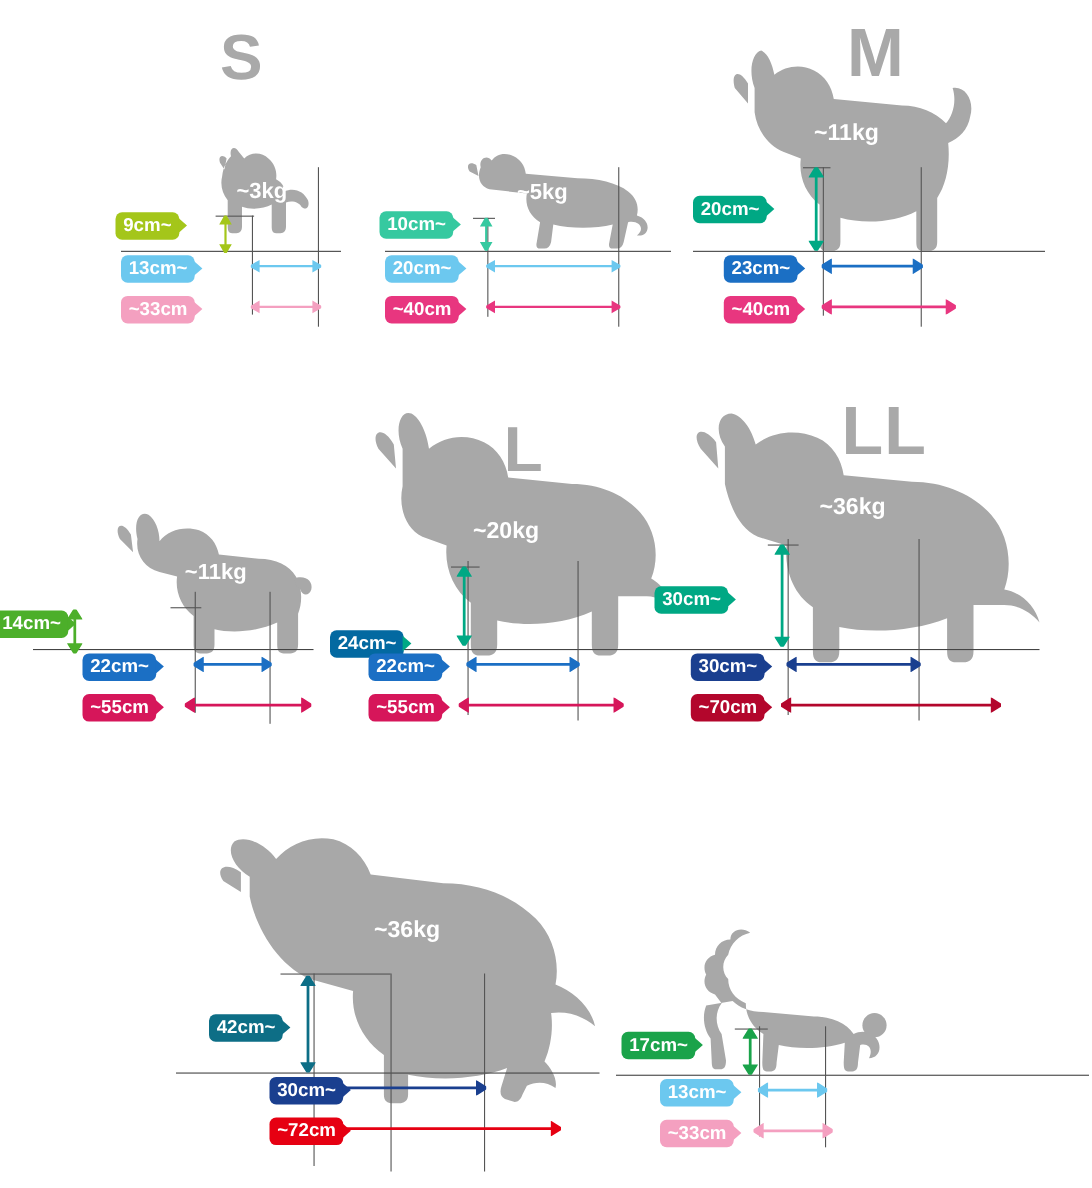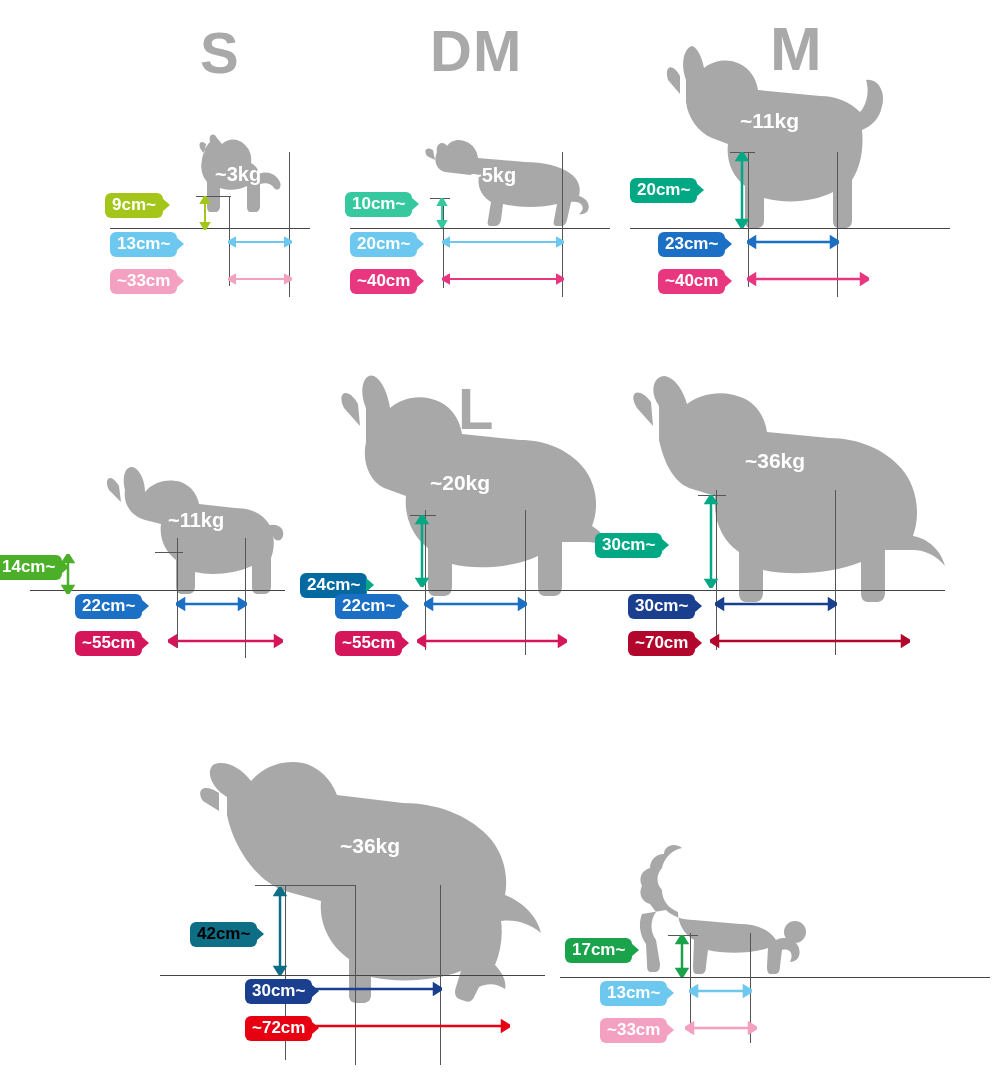--- a/index.html
+++ b/index.html
@@ -134,21 +134,20 @@
             <polygon points="64,7 57,3 57,11"></polygon>
           </g>
         </svg>
     </div>
     <div class="tag pointer" style="left:110px;top:269px;font-size:17px;color:#f4a0c0;background:#f4a0c0;">
       <span style="color:#fff;">~33cm</span>
     </div>
   </div>
 
   <div class="size-group" style="left:330px;top:0;width:330px;height:320px;">
-    <div class="size-letter" style="left:100px;top:22px;font-size:58px;">DM</div>
 
     <div class="dog-silhouette" style="left:85px;top:130px;">
       <svg width="180" height="100" viewBox="0 0 180 100">
         <path fill="#a8a8a8" d="M22 22 C20 14 28 10 32 16 C36 10 44 8 52 12 C58 15 62 20 63 28 L110 32 C128 32 146 36 156 44 C164 50 166 58 164 66 C178 70 176 86 164 84 C172 78 166 70 156 72 L152 90 C151 94 149 96 146 96 L142 96 C139 96 138 94 139 90 L142 74 C126 78 104 78 88 74 L86 90 C85 94 83 96 80 96 L76 96 C73 96 72 94 73 90 L76 72 C66 66 62 56 64 46 L30 42 C22 40 18 32 22 22 Z M18 20 C12 16 8 20 12 26 L20 30 Z"></path>
       </svg>
     </div>
 
     <div class="weight-label" style="left:140px;top:165px;font-size:20px;">~5kg</div>
 
     <div class="ground-line" style="left:20px;top:228px;width:260px;"></div>
@@ -358,20 +357,21 @@
             <polygon points="150,7 142,2 142,12"></polygon>
           </g>
         </svg>
     </div>
     <div class="tag pointer" style="left:45px;top:281px;font-size:17px;color:#d6165a;background:#d6165a;">
       <span style="color:#fff;">~55cm</span>
     </div>
   </div>
 
   <div class="size-group" style="left:600px;top:350px;width:393px;height:330px;">
+    <div class="size-letter" style="left:165px;top:12px;font-size:62px;">LL</div>
 
     <div class="dog-silhouette" style="left:15px;top:20px;">
       <svg width="345" height="240" viewBox="0 0 345 240">
         <path fill="#a8a8a8" d="M44 36 C34 22 38 6 50 6 C60 8 68 20 72 34 C88 22 110 20 128 28 C142 34 150 48 152 62 L214 68 C244 68 270 80 286 98 C302 116 306 144 298 166 C312 168 326 180 330 196 C322 186 310 180 298 180 L270 180 L270 222 C270 230 266 232 261 232 L254 232 C249 232 246 230 246 222 L246 192 C216 204 176 206 148 200 L148 222 C148 230 144 232 139 232 L132 232 C127 232 124 230 124 222 L124 182 C106 170 98 148 100 126 L74 118 C56 110 48 88 44 70 Z M36 32 C24 16 12 22 22 38 L38 56 Z"></path>
       </svg>
     </div>
 
     <div class="weight-label" style="left:145px;top:100px;font-size:21px;">~36kg</div>
 
     <div class="ground-line" style="left:0;top:240px;width:345px;"></div>
@@ -438,21 +438,21 @@
     <div class="arrow-v" style="left:133px;top:177px;">
       <svg width="14" height="88">
           <g stroke="#0d6e86" stroke-width="2.5" fill="#0d6e86">
             <line x1="7" y1="6" x2="7" y2="82"></line>
             <polygon points="7,0 2,8 12,8"></polygon>
             <polygon points="7,88 2,80 12,80"></polygon>
           </g>
         </svg>
     </div>
     <div class="tag pointer" style="left:50px;top:212px;font-size:17px;color:#0d6e86;background:#0d6e86;">
-      <span style="color:#000000;">42cm~</span>
+      <span style="color:#ffffff;">42cm~</span>
     </div>
 
     <div class="arrow-h" style="left:144px;top:272px;">
       <svg width="158" height="14">
           <g stroke="#1a3f8f" stroke-width="2.5" fill="#1a3f8f">
             <line x1="6" y1="7" x2="152" y2="7"></line>
             <polygon points="0,7 8,2 8,12"></polygon>
             <polygon points="158,7 150,2 150,12"></polygon>
           </g>
         </svg>

